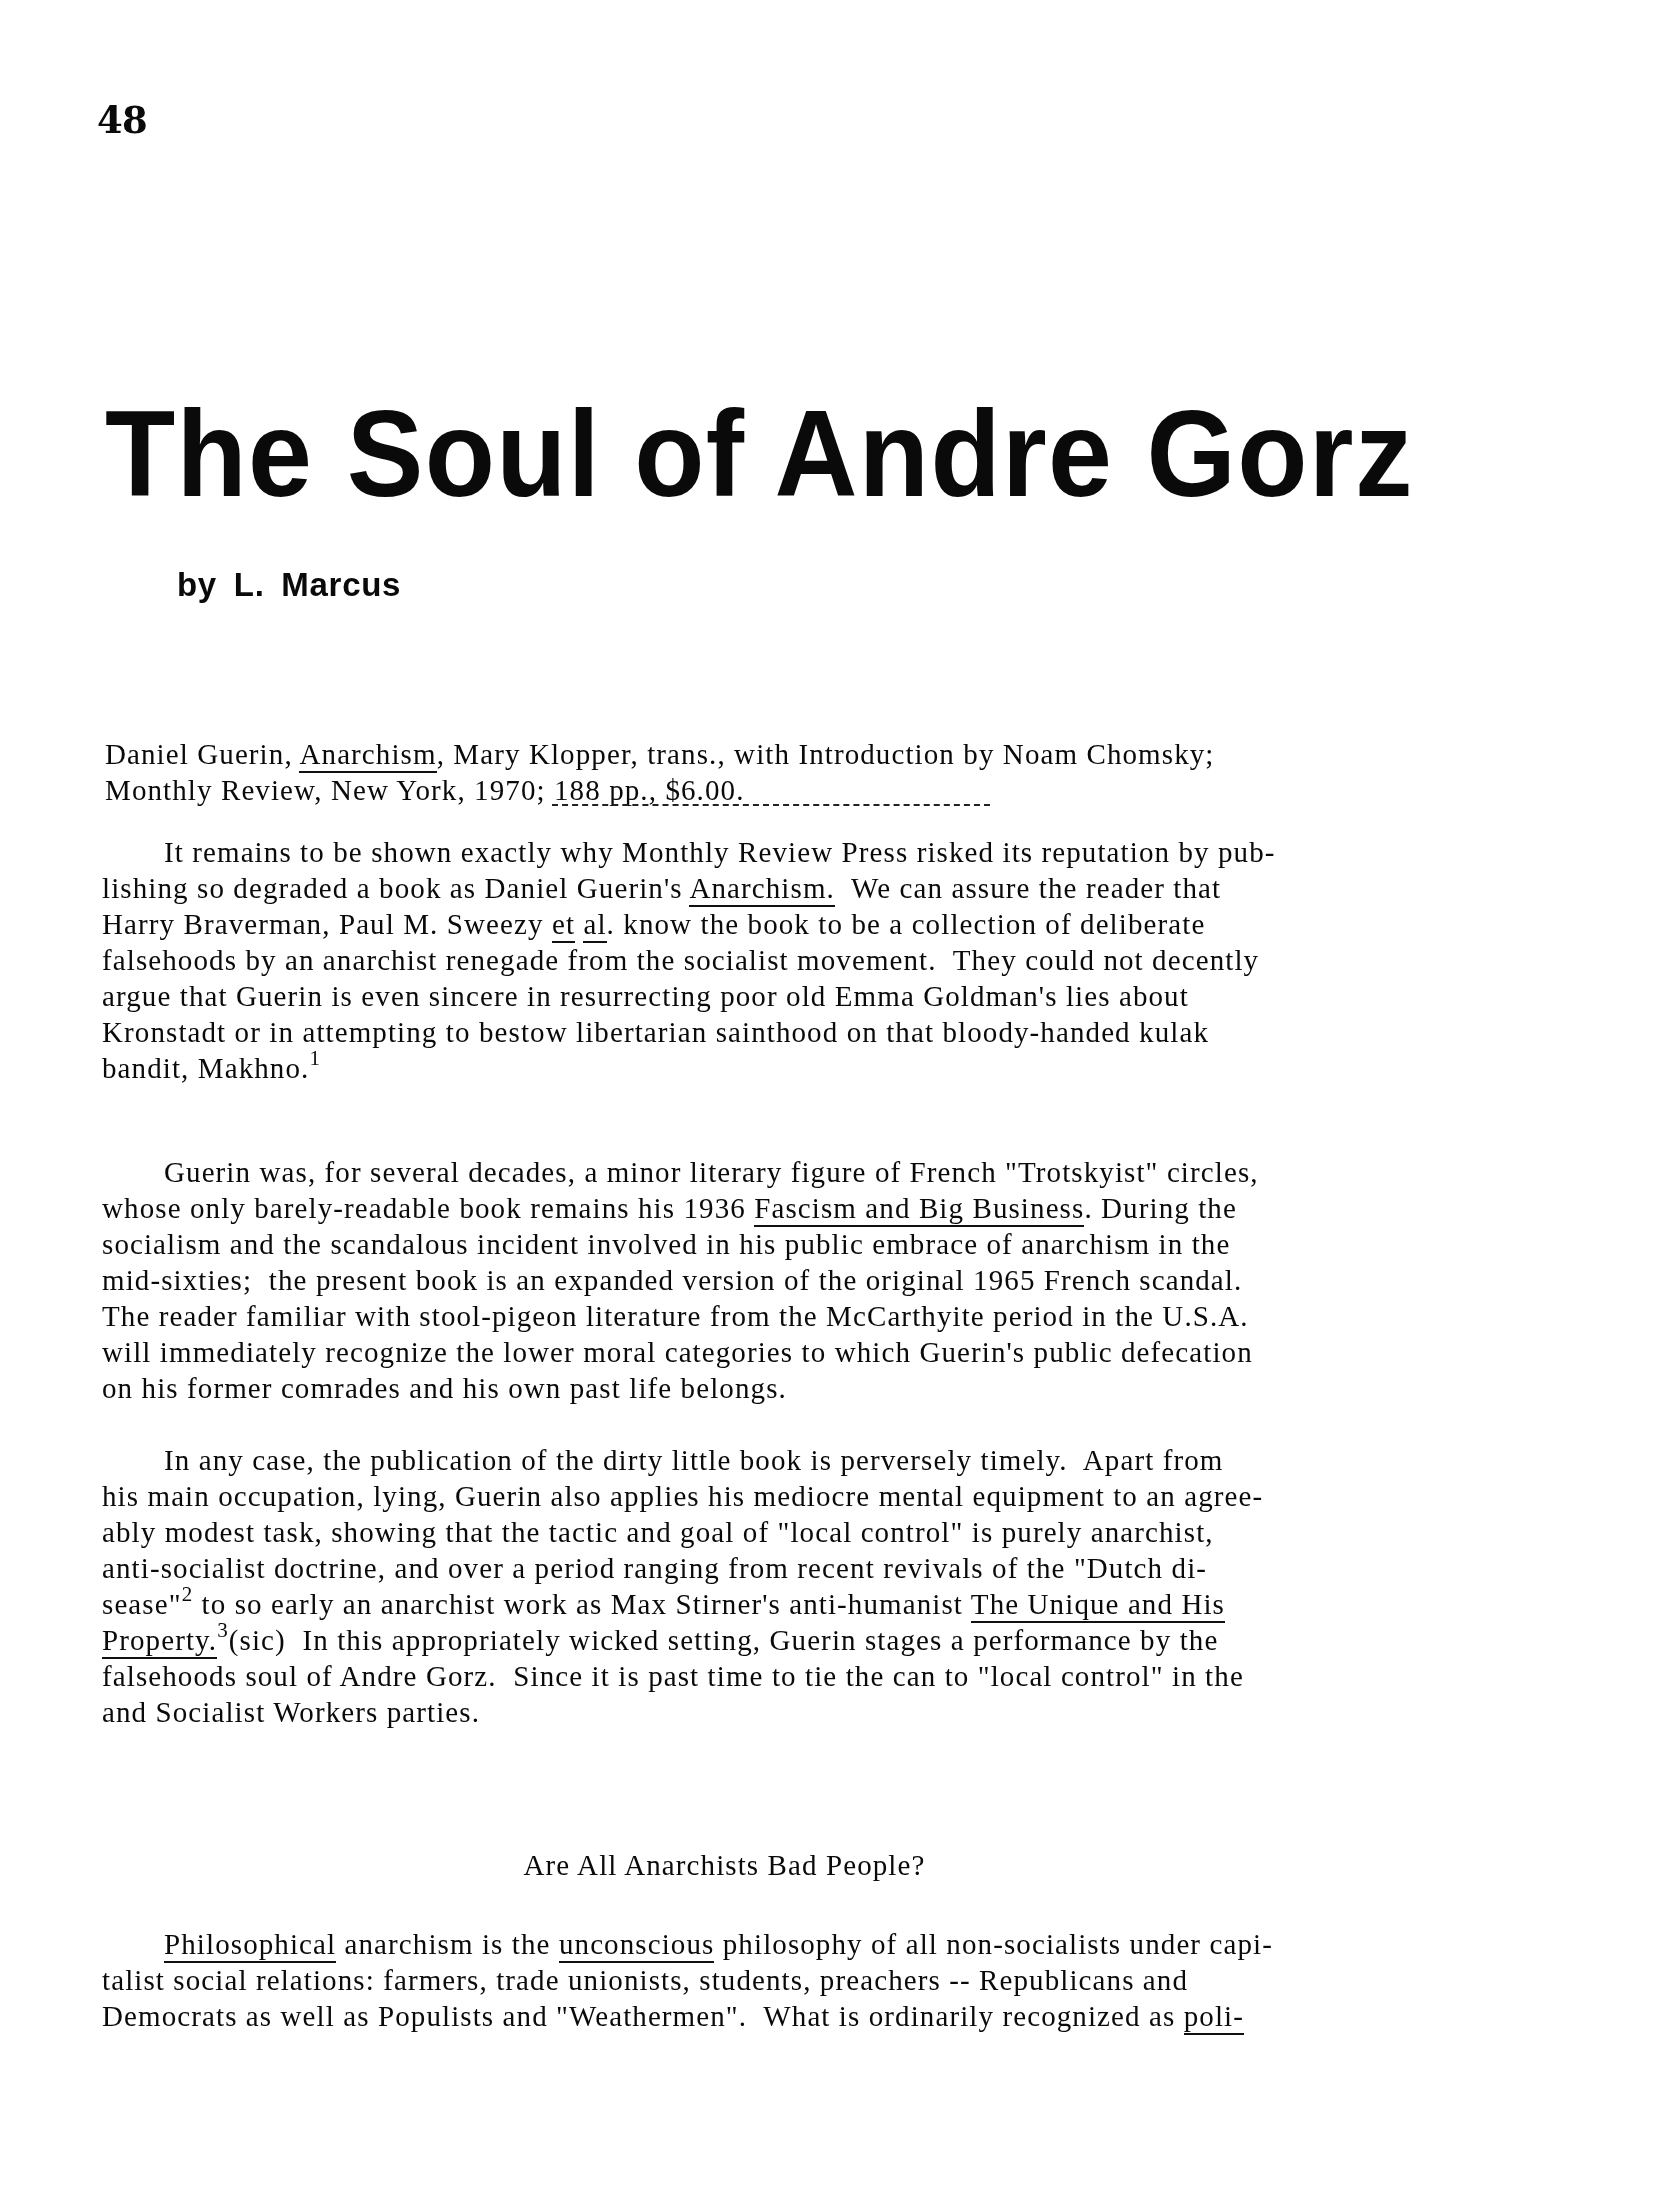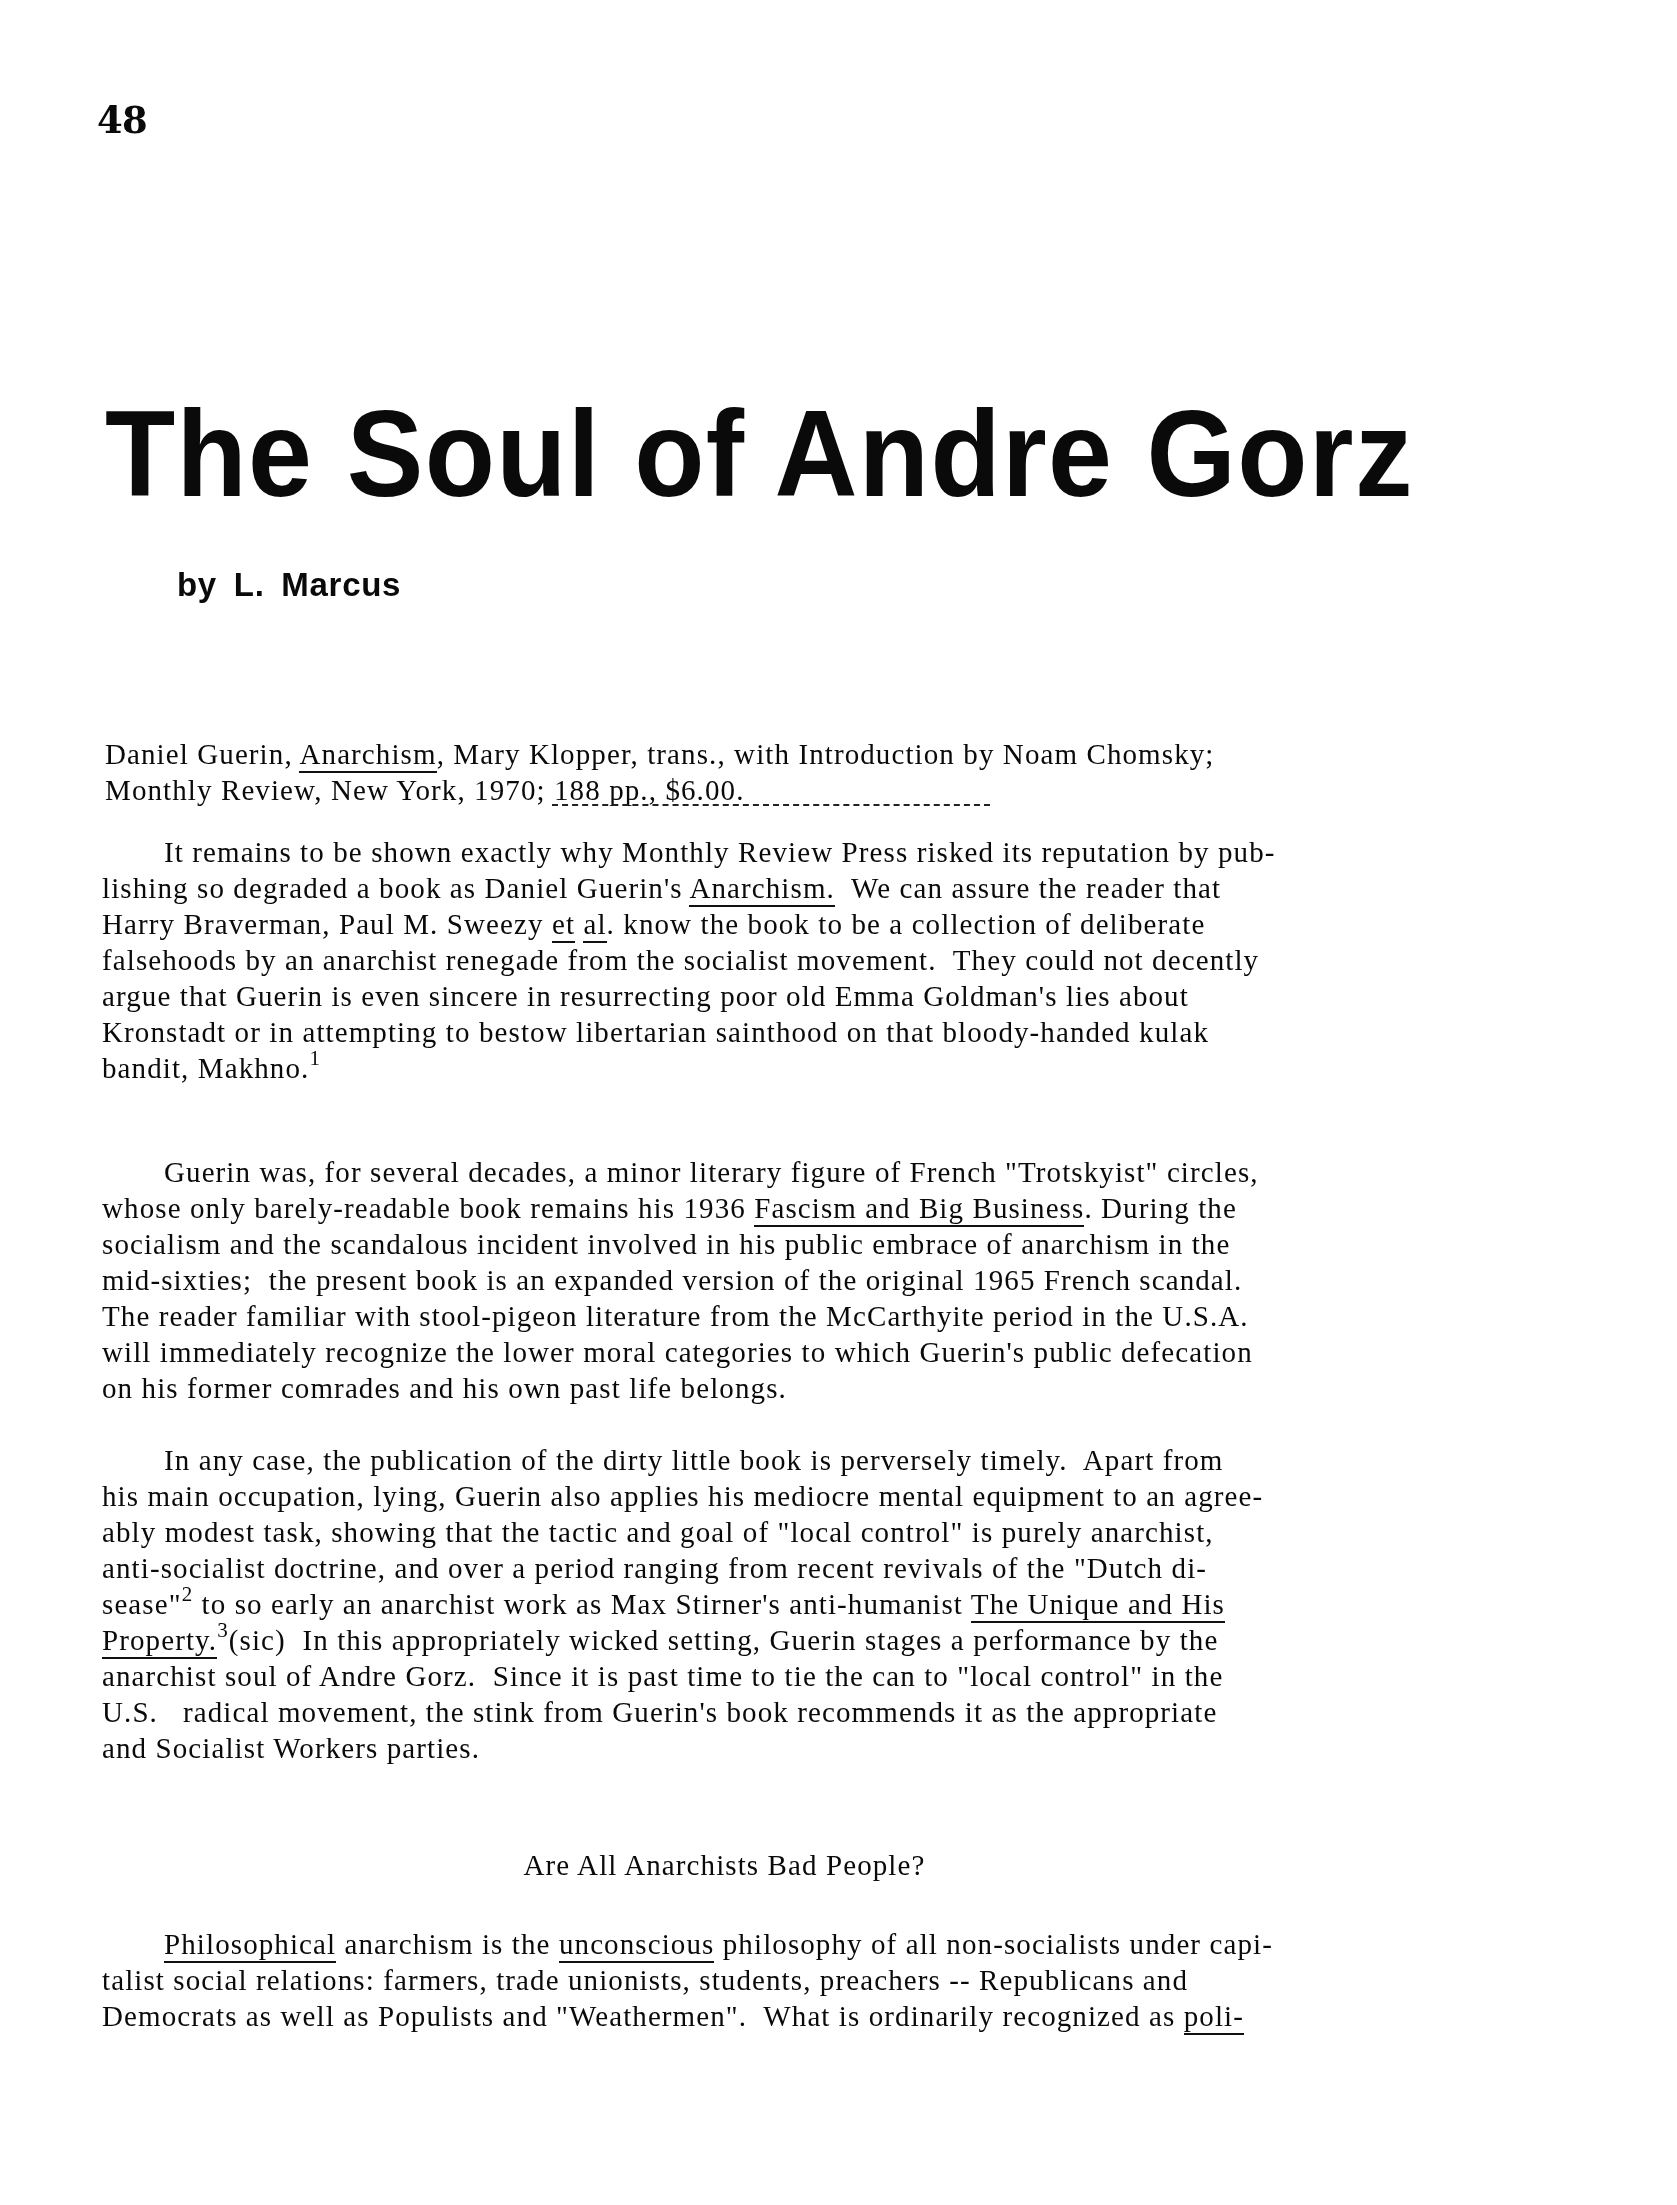--- a/index.html
+++ b/index.html
@@ -73,22 +73,21 @@
   <span class="line">on his former comrades and his own past life belongs.</span>
 </div>
 
 <div class="para body-text" style="top:1442px;">
   <span class="line indent" style="white-space:pre">In any case, the publication of the dirty little book is perversely timely.  Apart from</span>
   <span class="line">his main occupation, lying, Guerin also applies his mediocre mental equipment to an agree-</span>
   <span class="line">ably modest task, showing that the tactic and goal of "local control" is purely anarchist,</span>
   <span class="line">anti-socialist doctrine, and over a period ranging from recent revivals of the "Dutch di-</span>
   <span class="line"><span>sease"</span><sup>2</sup><span> to so early an anarchist work as Max Stirner's anti-humanist </span><u>The Unique and His</u></span>
   <span class="line"><u>Property.</u><sup>3</sup><span style="white-space:pre">(sic)  In this appropriately wicked setting, Guerin stages a performance by the</span></span>
-  <span class="line" style="white-space:pre">anarchist soul of Andre Gorz.  Since it is past time to tie the can to "local control" in the</span>
-  <span class="line" style="white-space:pre">U.S.   radical movement, the stink from Guerin's book recommends it as the appropriate</span>
+  <span class="line" style="white-space:pre">falsehoods soul of Andre Gorz.  Since it is past time to tie the can to "local control" in the</span>
   <span class="line">and Socialist Workers parties.</span>
 </div>
 
 <div class="subheading">Are All Anarchists Bad People?</div>
 
 <div class="para body-text" style="top:1926px;">
   <span class="line indent"><u>Philosophical</u><span> anarchism is the </span><u>unconscious</u><span> philosophy of all non-socialists under capi-</span></span>
   <span class="line">talist social relations: farmers, trade unionists, students, preachers -- Republicans and</span>
   <span class="line"><span style="white-space:pre">Democrats as well as Populists and "Weathermen".  What is ordinarily recognized as </span><u>poli-</u></span>
 </div>

